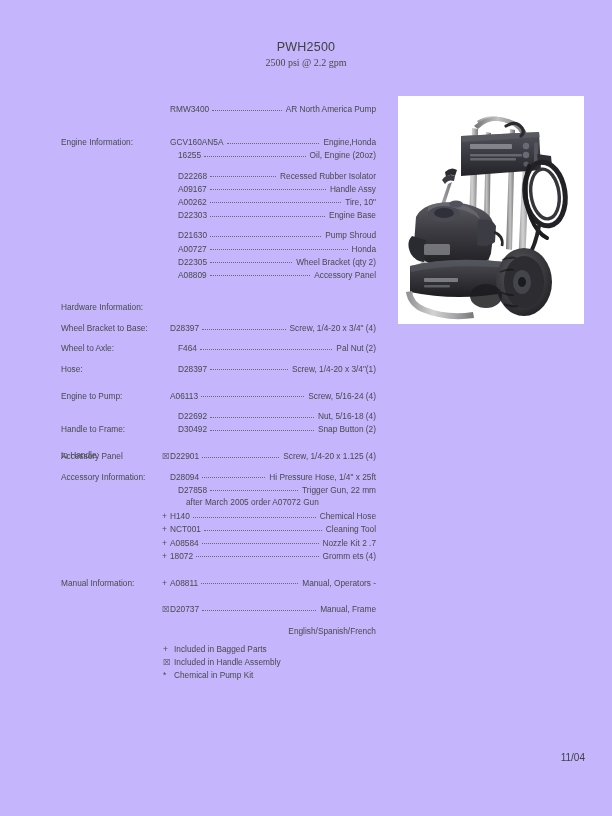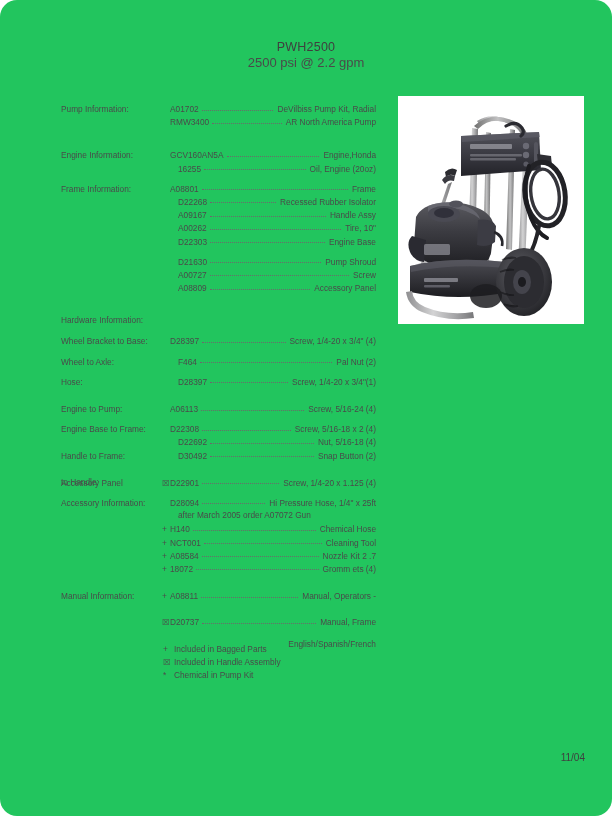--- a/index.html
+++ b/index.html
@@ -8,44 +8,44 @@
     background: #ffffff;
   }
   body {
     font-family: "Liberation Sans", sans-serif;
     color: #4a4a4a;
   }
   #page {
     position: relative;
     width: 612px;
     height: 816px;
-    background: #22c55e;
+    background: #c4b5fd;
     overflow: hidden;
-    border-radius: 17px;
   }
 
   
   #title-block {
     position: absolute;
     left: 0;
     top: 40px;
     width: 612px;
     text-align: center;
   }
   #doc-title {
     font-size: 12.5px;
     color: #3f3f3f;
     letter-spacing: .2px;
     line-height: 15px;
   }
   #doc-subtitle {
-    font-size: 13px;
+    font-size: 10px;
     color: #4a4a4a;
     line-height: 13px;
     margin-top: 1px;
+    font-family: Liberation Serif, serif;
   }
 
   
   #parts-list {
     position: absolute;
     left: 61px;
     top: 103px;
     width: 315px;
   }
   .row {
@@ -88,20 +88,21 @@
     display: block;
   }
   .desc {
     flex: 0 0 auto;
     text-align: right;
     padding-left: 4px;
   }
   .fullwidth-note {
     flex: 1 1 auto;
     text-align: left;
+    margin-left: 8px;
   }
   .contd {
     flex: 1 1 auto;
     text-align: right;
     margin-top: 36px;
   }
 
   
   #legend {
     position: absolute;
@@ -141,29 +142,20 @@
 
 <div id="page">
 
   <div id="title-block">
     <div id="doc-title">PWH2500</div>
     <div id="doc-subtitle">2500  psi @ 2.2 gpm</div>
   </div>
 
   <div id="parts-list">
       <div class="row">
-        <div class="label">Pump Information:</div>
-        <div class="marker"></div>
-        <div class="pn">A01702</div>
-        <div class="leader">
-          <i></i>
-        </div>
-        <div class="desc">DeVilbiss Pump Kit, Radial</div>
-      </div>
-      <div class="row">
         <div class="label"></div>
         <div class="marker"></div>
         <div class="pn">RMW3400</div>
         <div class="leader">
           <i></i>
         </div>
         <div class="desc">AR North America Pump</div>
       </div>
       <div style="height: 20px;"></div>
       <div class="row">
@@ -179,29 +171,20 @@
         <div class="label"></div>
         <div class="marker"></div>
         <div class="pn indent">16255</div>
         <div class="leader">
           <i></i>
         </div>
         <div class="desc">Oil, Engine (20oz)</div>
       </div>
       <div style="height: 7px;"></div>
       <div class="row">
-        <div class="label">Frame Information:</div>
-        <div class="marker"></div>
-        <div class="pn">A08801</div>
-        <div class="leader">
-          <i></i>
-        </div>
-        <div class="desc">Frame</div>
-      </div>
-      <div class="row">
         <div class="label"></div>
         <div class="marker"></div>
         <div class="pn indent">D22268</div>
         <div class="leader">
           <i></i>
         </div>
         <div class="desc">Recessed Rubber Isolator</div>
       </div>
       <div class="row">
         <div class="label"></div>
@@ -240,21 +223,30 @@
         </div>
         <div class="desc">Pump Shroud</div>
       </div>
       <div class="row">
         <div class="label"></div>
         <div class="marker"></div>
         <div class="pn indent">A00727</div>
         <div class="leader">
           <i></i>
         </div>
-        <div class="desc">Screw</div>
+        <div class="desc">Honda</div>
+      </div>
+      <div class="row">
+        <div class="label"></div>
+        <div class="marker"></div>
+        <div class="pn indent">D22305</div>
+        <div class="leader">
+          <i></i>
+        </div>
+        <div class="desc">Wheel Bracket (qty 2)</div>
       </div>
       <div class="row">
         <div class="label"></div>
         <div class="marker"></div>
         <div class="pn indent">A08809</div>
         <div class="leader">
           <i></i>
         </div>
         <div class="desc">Accessory Panel</div>
       </div>
@@ -297,29 +289,20 @@
       <div class="row">
         <div class="label">Engine to Pump:</div>
         <div class="marker"></div>
         <div class="pn">A06113</div>
         <div class="leader">
           <i></i>
         </div>
         <div class="desc">Screw, 5/16-24 (4)</div>
       </div>
       <div style="height: 7px;"></div>
-      <div class="row">
-        <div class="label">Engine Base to Frame:</div>
-        <div class="marker"></div>
-        <div class="pn">D22308</div>
-        <div class="leader">
-          <i></i>
-        </div>
-        <div class="desc">Screw, 5/16-18 x 2 (4)</div>
-      </div>
       <div class="row">
         <div class="label"></div>
         <div class="marker"></div>
         <div class="pn indent">D22692</div>
         <div class="leader">
           <i></i>
         </div>
         <div class="desc">Nut, 5/16-18 (4)</div>
       </div>
       <div class="row">
@@ -346,20 +329,29 @@
       </div>
       <div style="height: 7px;"></div>
       <div class="row">
         <div class="label">Accessory Information:</div>
         <div class="marker"></div>
         <div class="pn">D28094</div>
         <div class="leader">
           <i></i>
         </div>
         <div class="desc">Hi Pressure Hose, 1/4" x 25ft</div>
+      </div>
+      <div class="row">
+        <div class="label"></div>
+        <div class="marker"></div>
+        <div class="pn indent">D27858</div>
+        <div class="leader">
+          <i></i>
+        </div>
+        <div class="desc">Trigger Gun, 22 mm</div>
       </div>
       <div class="row">
         <div class="label"></div>
         <div class="marker"></div>
         <div class="fullwidth-note" style="padding-left: 8px;">after March 2005 order A07072 Gun</div>
       </div>
       <div class="row">
         <div class="label"></div>
         <div class="marker">+</div>
         <div class="pn">H140</div>

